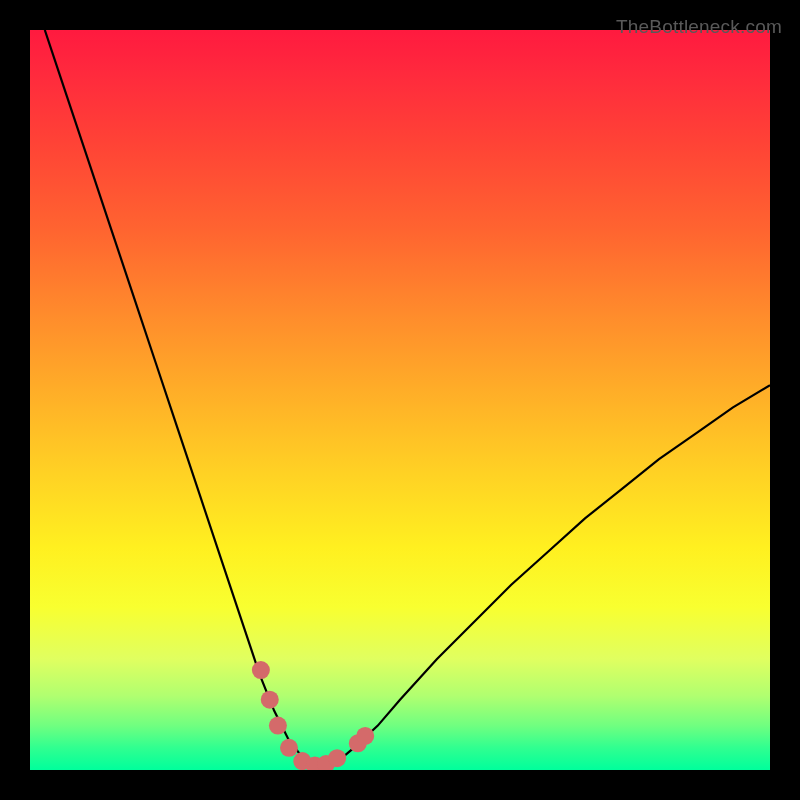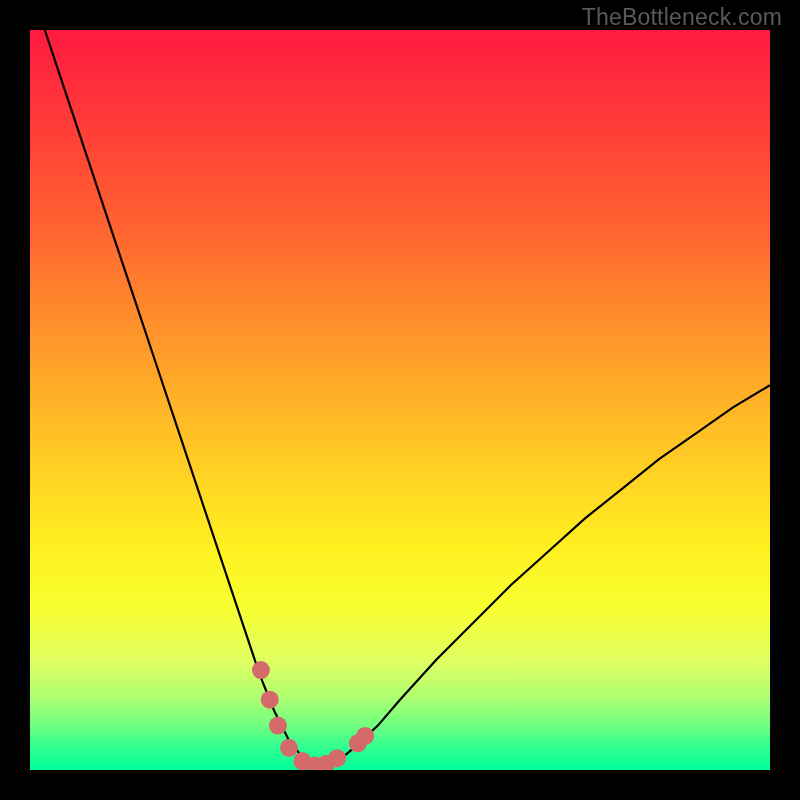--- a/index.html
+++ b/index.html
@@ -6,24 +6,24 @@
     margin: 0;
     padding: 0;
     width: 800px;
     height: 800px;
     background: #000;
     position: relative;
     font-family: Arial, sans-serif;
   }
   .watermark {
     position: absolute;
-    top: 4px;
+    top: 16px;
     right: 18px;
     color: #595959;
-    font-size: 23px;
+    font-size: 19px;
     font-weight: 500;
     z-index: 10;
     letter-spacing: 0.2px;
   }
   .plot-area {
     position: absolute;
     left: 30px;
     top: 30px;
     width: 740px;
     height: 740px;

